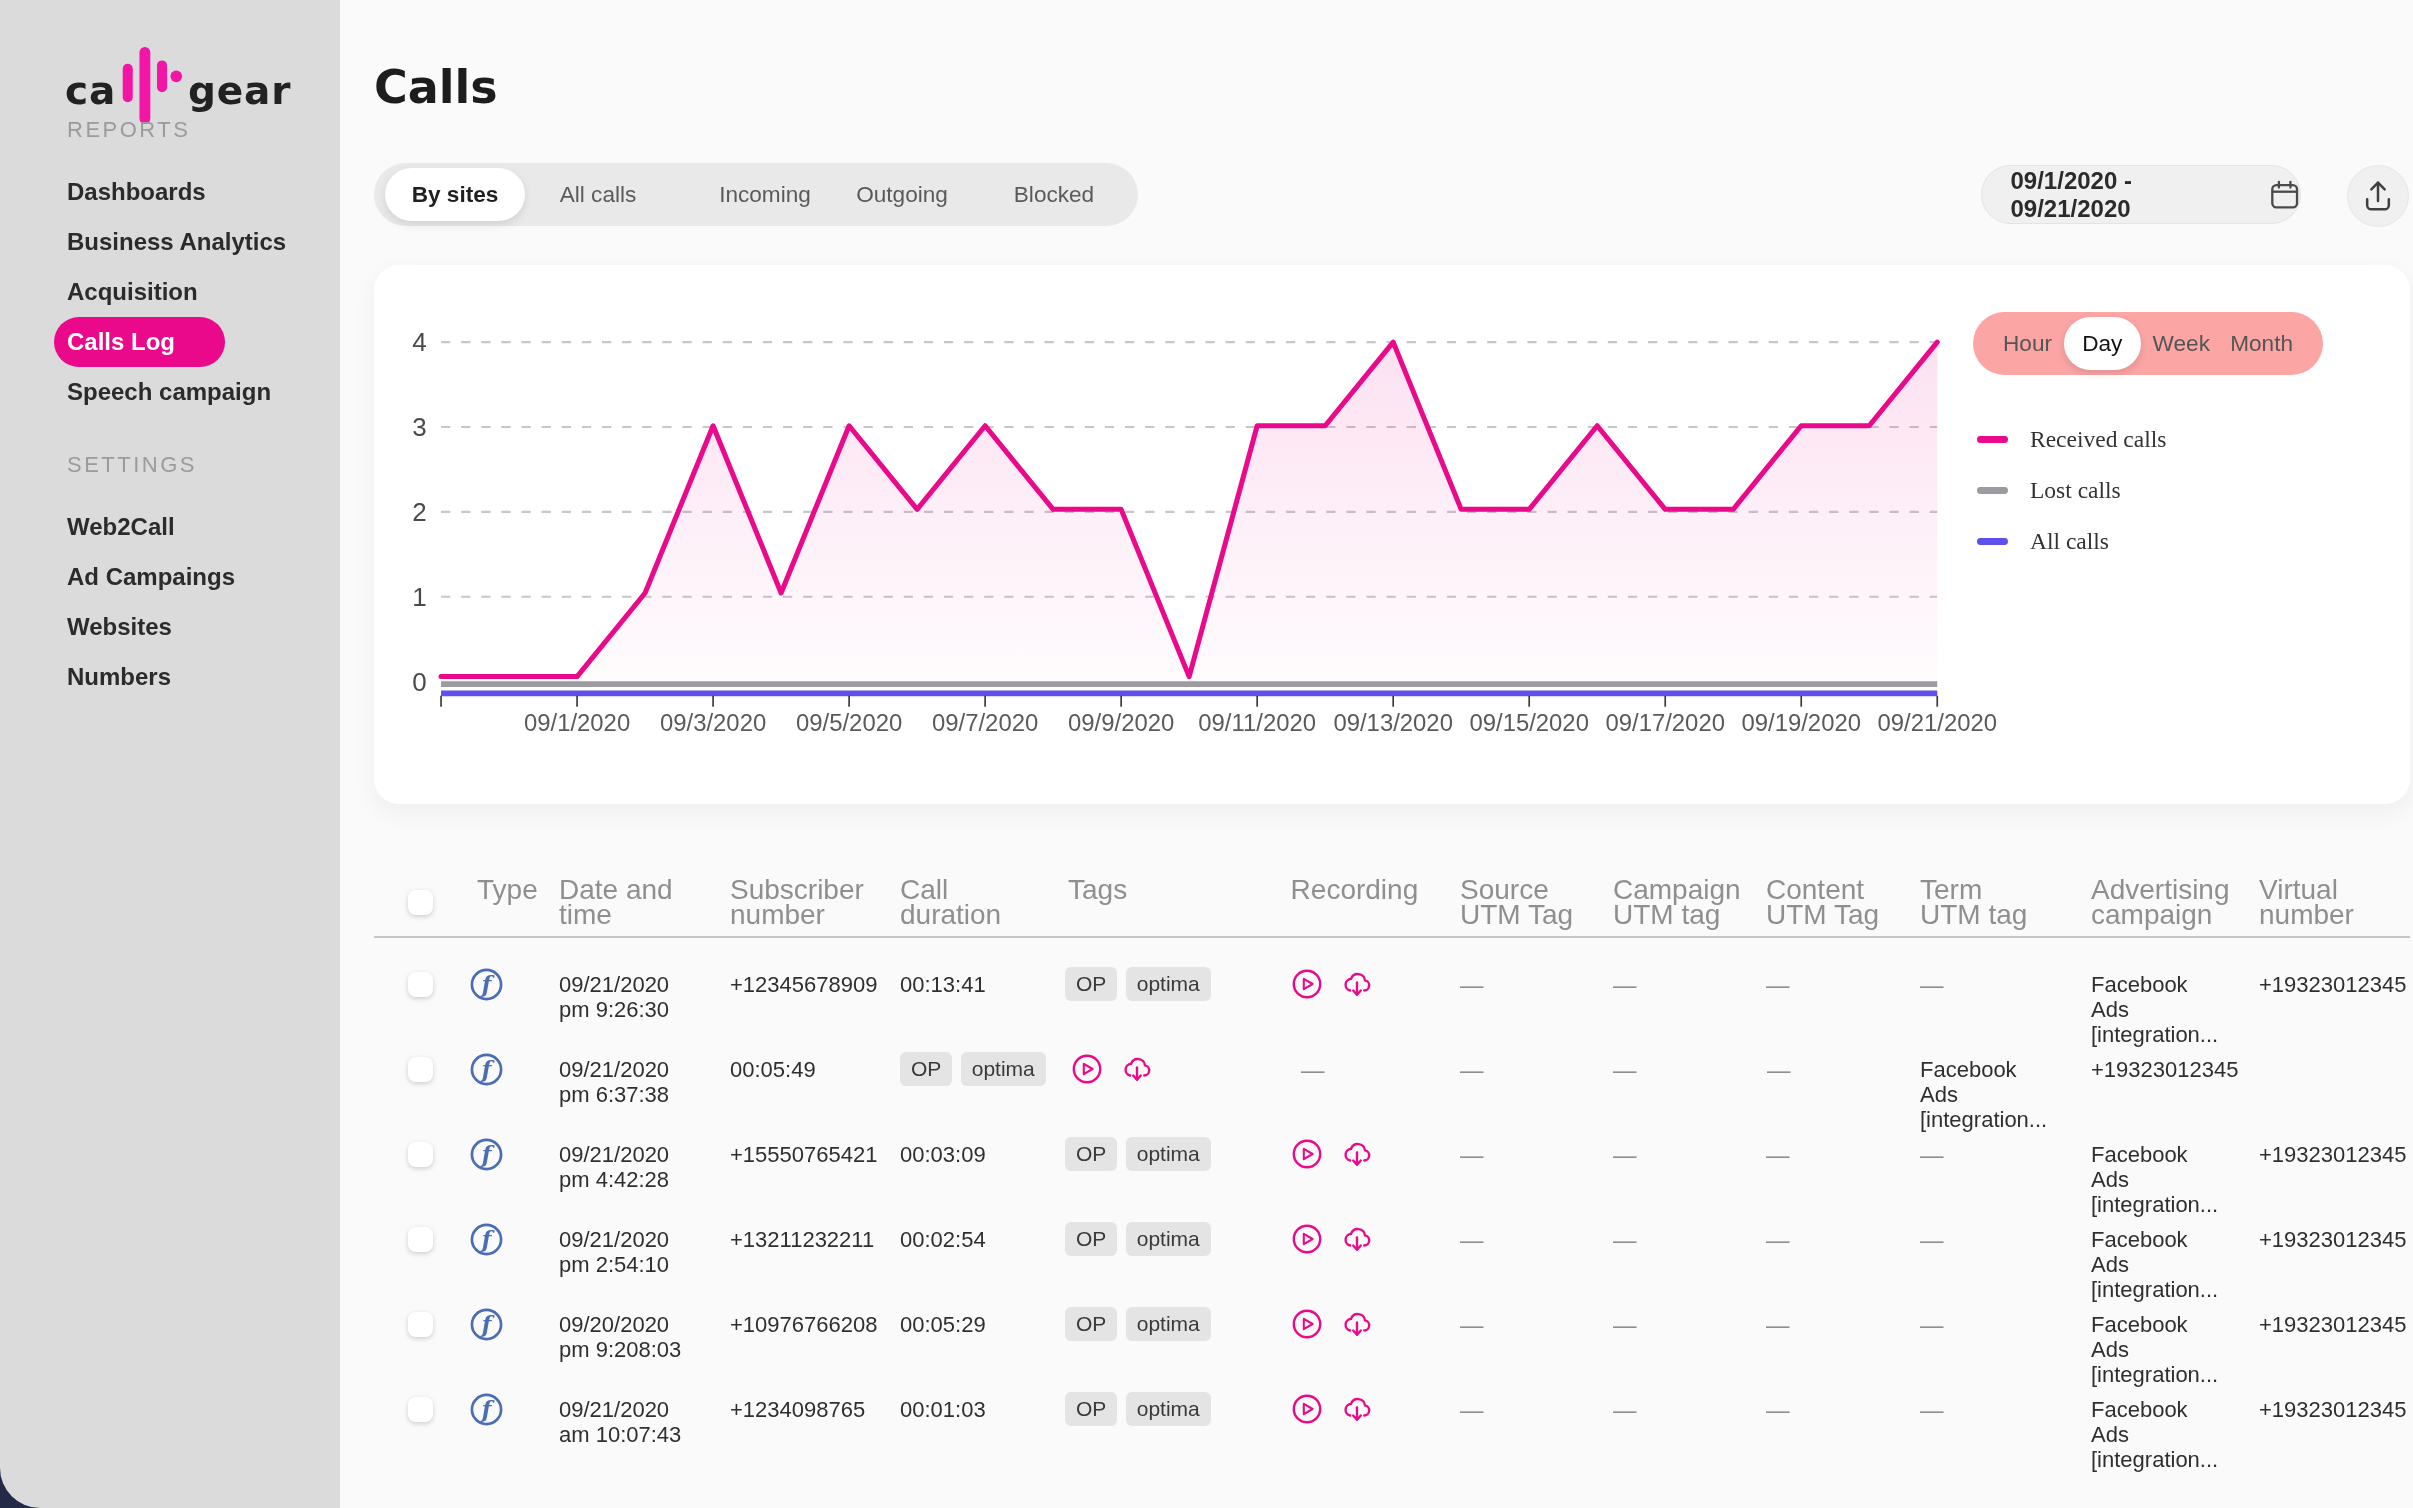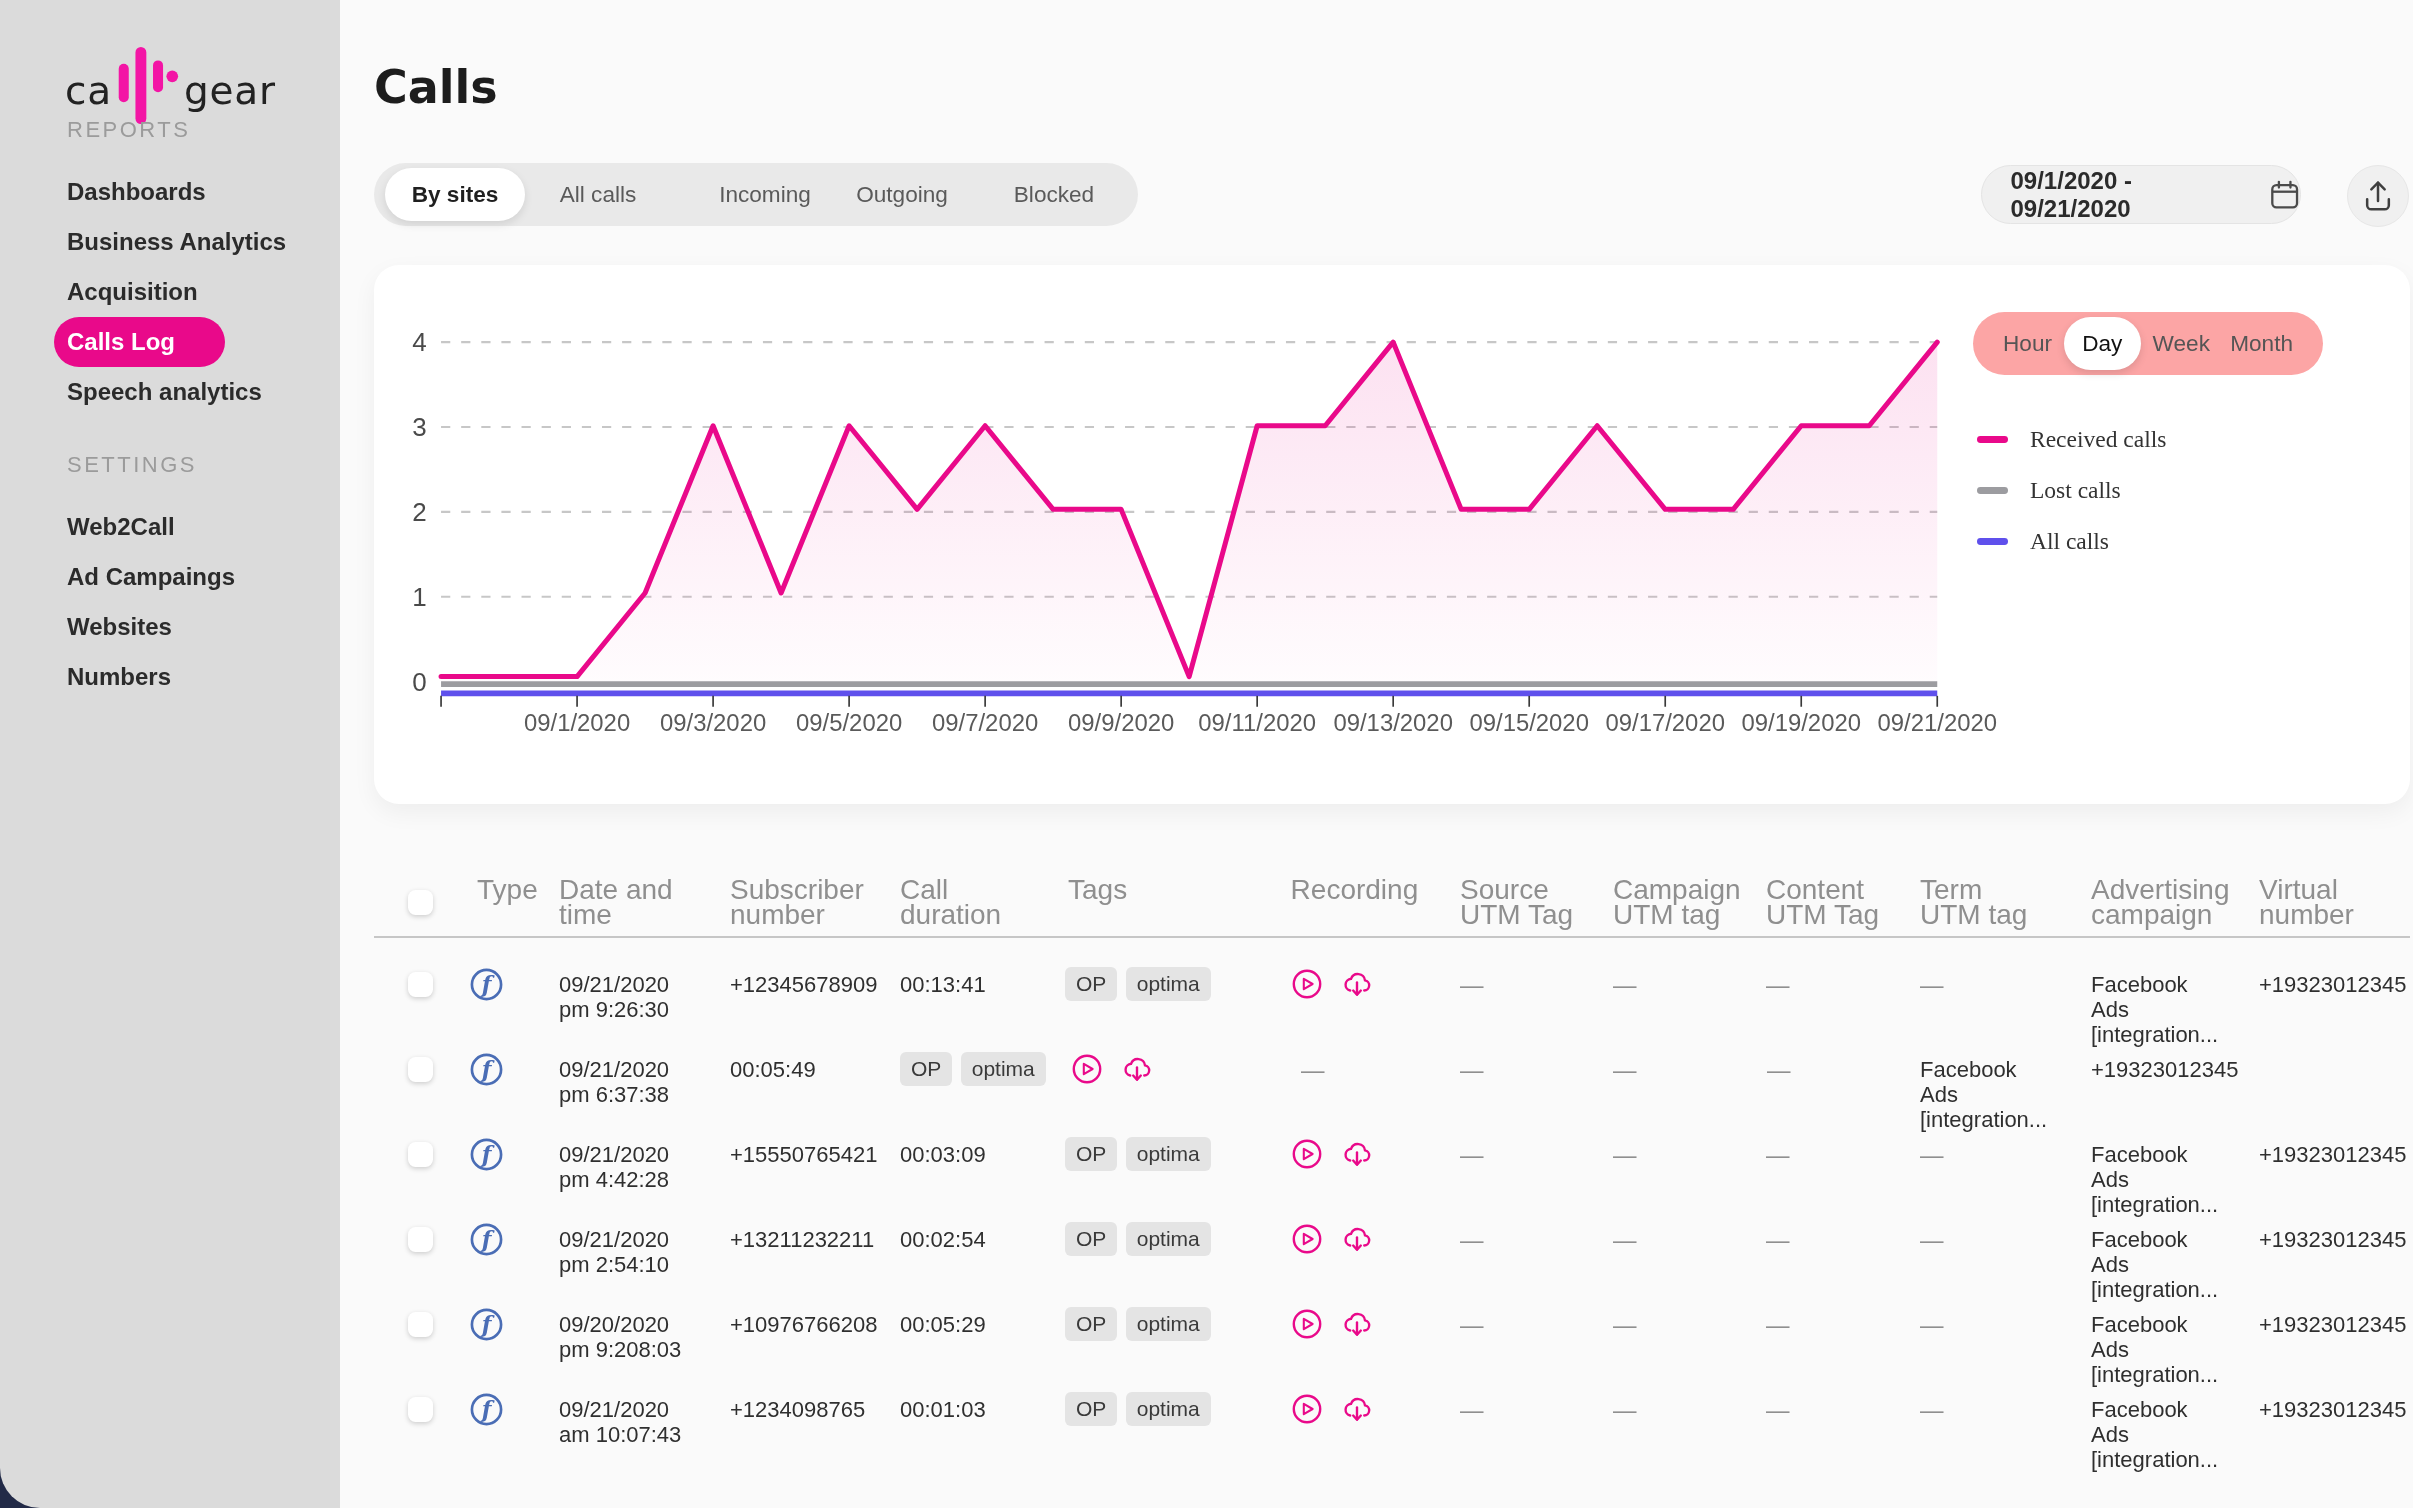--- a/index.html
+++ b/index.html
@@ -3,21 +3,21 @@
 <meta charset="utf-8">
 <style>
   * { margin:0; padding:0; box-sizing:border-box; }
   html,body { width:2413px; height:1508px; overflow:hidden; font-family:"Liberation Sans", sans-serif; }
   .app { position:relative; width:2413px; height:1508px; background:#222A47; }
 
   
   .sidebar { position:absolute; left:0; top:0; width:340px; height:1508px;
              background:#DBDBDB; border-bottom-left-radius:40px; z-index:2; }
   .logo { position:absolute; left:65px; top:42px; display:flex; align-items:center;
-          font-family:"DejaVu Sans", sans-serif; font-weight:normal; font-size:39px; color:#222; letter-spacing:0.8px; }
+          font-family:"DejaVu Sans", sans-serif; font-weight:bold; font-size:39px; color:#222; letter-spacing:0.8px; }
   .logo .bars { margin:0 5px; }
   .side-nav { position:absolute; left:0; top:117px; width:340px; padding:0 0 0 67px; }
   .sec-label { font-size:22px; color:#9B9B9B; letter-spacing:2.5px; height:25px; margin-bottom:25px; }
   .sec-label.second { margin-top:35px; }
   .nav-item { height:50px; display:flex; align-items:center; font-size:24px; font-weight:bold; color:#2B2B2B; cursor:pointer; }
   .nav-item.active { background:#E9098A; color:#FFFFFF; border-radius:27px;
                      margin-left:-13.4px; padding:0 50px 0 13.4px; width:fit-content; }
 
   
   .main { position:absolute; left:340px; top:0; width:2073px; height:1508px; background:#FAFAFA; z-index:1; }
@@ -95,21 +95,21 @@
         </svg>
       </span>
       <span>gear</span>
     </div>
     <nav class="side-nav">
       <div class="sec-label">REPORTS</div>
       <div class="nav-item">Dashboards</div>
       <div class="nav-item">Business Analytics</div>
       <div class="nav-item">Acquisition</div>
       <div class="nav-item active">Calls Log</div>
-      <div class="nav-item">Speech analytics</div>
+      <div class="nav-item">Speech campaign</div>
       <div class="sec-label second">SETTINGS</div>
       <div class="nav-item">Web2Call</div>
       <div class="nav-item">Ad Campaings</div>
       <div class="nav-item">Websites</div>
       <div class="nav-item">Numbers</div>
     </nav>
   </aside>
 
   <main class="main">
     <h1 class="page-title">Calls</h1>

